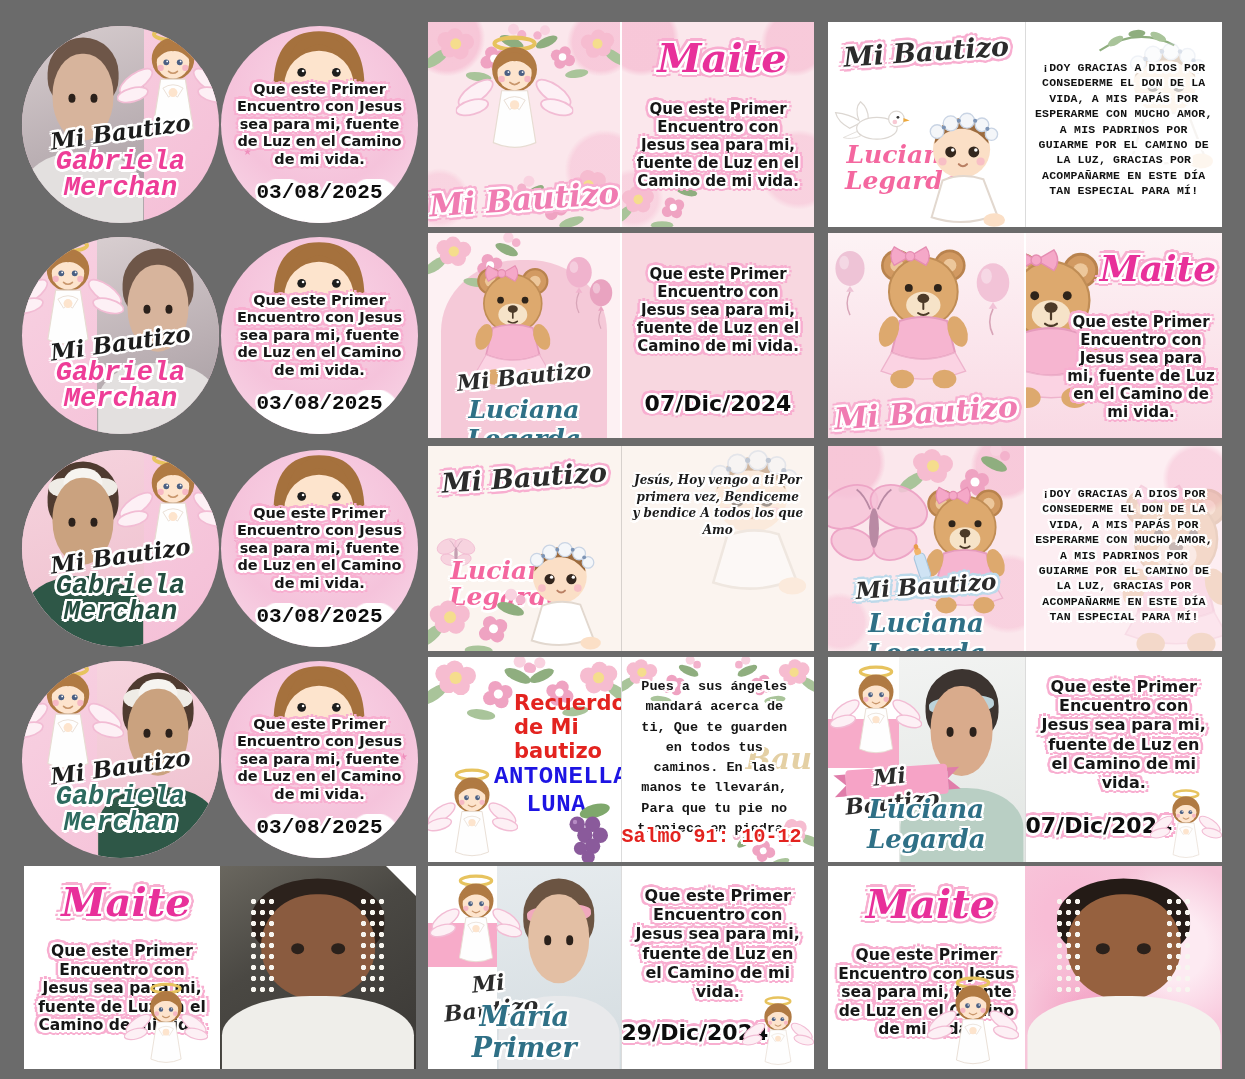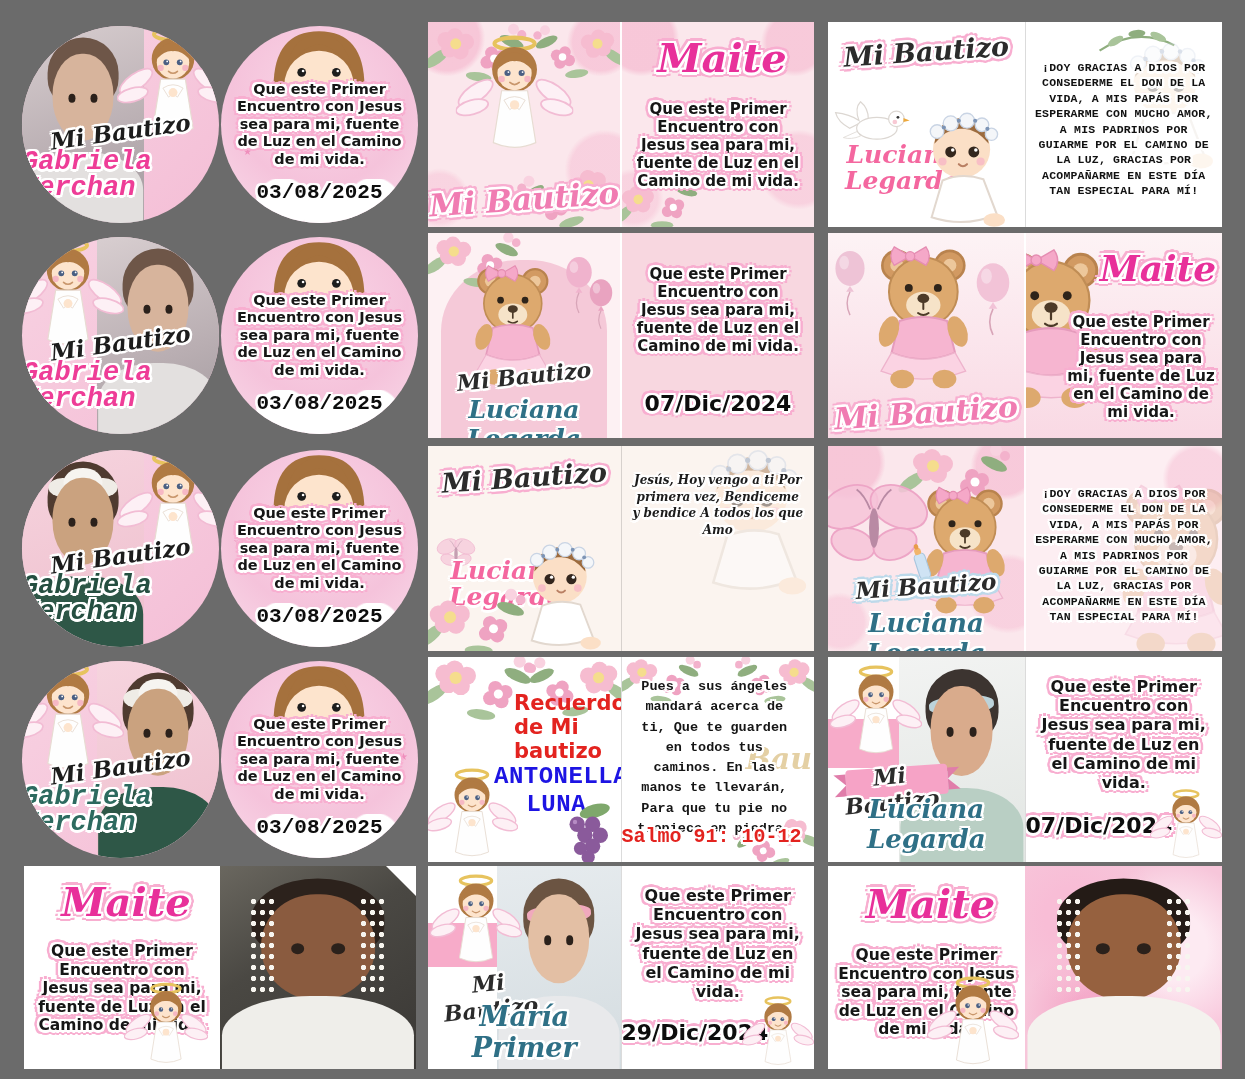--- a/index.html
+++ b/index.html
@@ -26,21 +26,21 @@
       -4px -4px 0 #bcd9ea,0 -5px 0 #bcd9ea,4px -4px 0 #bcd9ea,-5px 0 0 #bcd9ea,5px 0 0 #bcd9ea,
       -4px 4px 0 #bcd9ea,0 5px 0 #bcd9ea,4px 4px 0 #bcd9ea;}
 
   
   .circle{position:absolute;width:197px;height:197px;border-radius:50%;overflow:hidden;top:4px;
           background:linear-gradient(135deg,#f8d2e2,#f4bed6);}
   .cL{left:0;} .cR{left:199px;}
   .vcircle{background:radial-gradient(circle at 50% 36%,#f9d6e7 0%,#f5c3db 55%,#f9dcea 100%);}
   .mb-script{position:absolute;left:0;right:0;top:92px;text-align:center;font-size:23px;color:#1c1c1c;
           transform:rotate(-8deg);font-family:"DejaVu Serif","Liberation Serif",serif;font-style:italic;font-weight:bold;}
-  .cname{position:absolute;left:0;right:0;top:124px;font-size:27px;font-weight:800;
+  .cname{position:absolute;left:0;right:0;top:124px;text-align:center;font-size:27px;font-weight:800;
           font-style:italic;line-height:.95;}
   .verse{font-weight:bold;color:#161616;line-height:1.2;text-align:center;}
   .vcircle .verse{position:absolute;left:13px;right:13px;top:55px;font-size:14.5px;}
   .vdate{position:absolute;left:0;right:0;bottom:19px;text-align:center;font-size:21px;font-weight:800;color:#0d0d0d;}
   .clouds{position:absolute;left:-10px;right:-10px;bottom:-14px;height:58px;}
   .clouds:before{content:"";position:absolute;inset:0;background:
     radial-gradient(circle at 12% 62%,#fff 0 22px,transparent 24px),
     radial-gradient(circle at 33% 44%,#fff 0 26px,transparent 28px),
     radial-gradient(circle at 54% 62%,#fff 0 24px,transparent 26px),
     radial-gradient(circle at 75% 44%,#fff 0 26px,transparent 28px),

